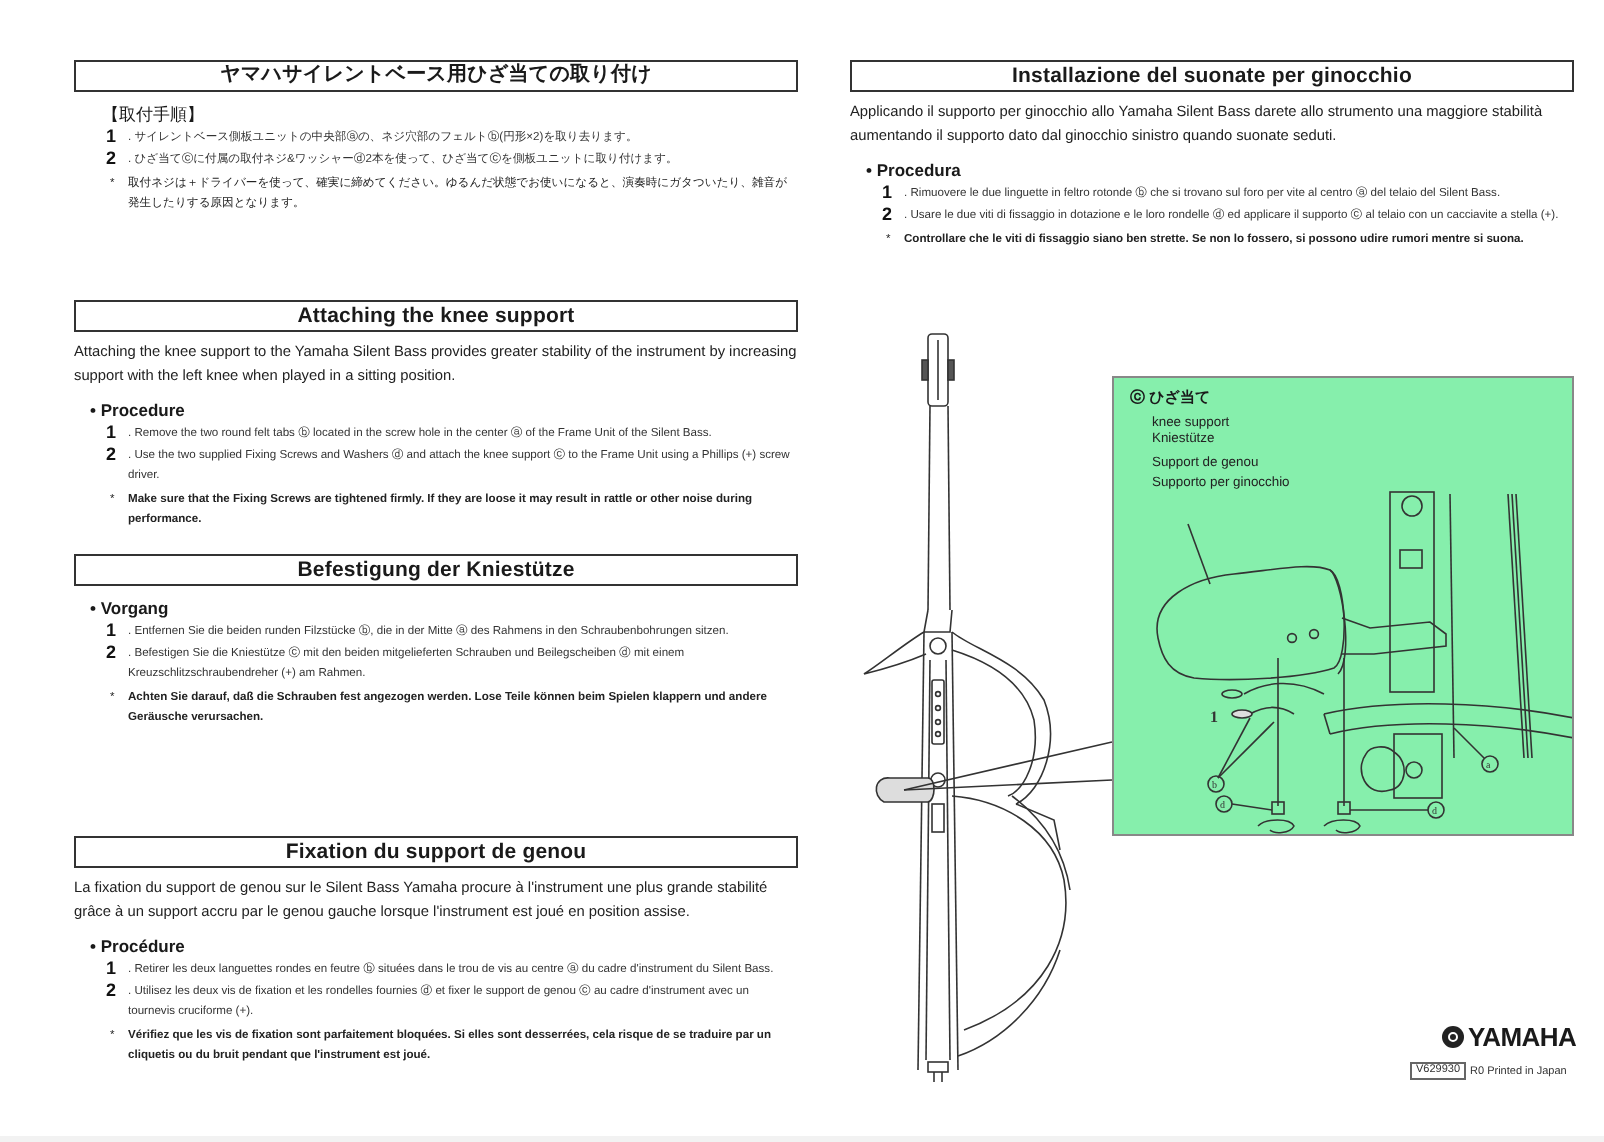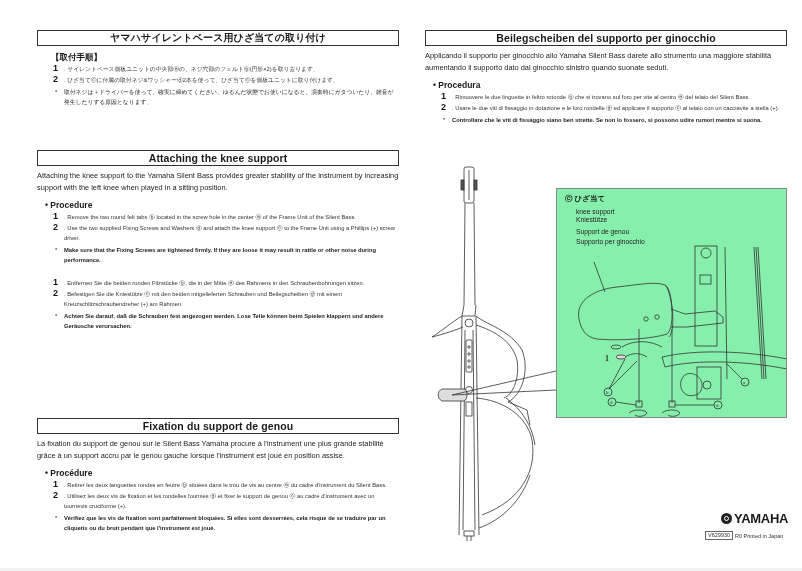--- a/index.html
+++ b/index.html
@@ -11,21 +11,21 @@
   .col { position:absolute; top:0; }
   .col-left { left:25px; width:362px; }
   .col-right { left:413px; width:362px; }
 
   .sec-title { border:1px solid #333; height:14px; line-height:14px; text-align:center;
                font-weight:bold; font-size:10.5px; letter-spacing:0.1px; box-sizing:content-box; }
   .sec-title.jp { font-size:10px; }
   .intro { font-size:7.4px; line-height:12px; margin-top:4px; color:#222; }
   .intro.jp { font-size:7.2px; line-height:13px; }
   .proc-title { font-weight:bold; font-size:8.5px; margin:6px 0 0 8px; line-height:11px; }
-  .proc-title.jp { font-weight:bold; font-size:8.5px; margin-left:14px; }
+  .proc-title.jp { font-weight:normal; font-size:8.5px; margin-left:14px; }
   .steps { margin:1px 0 0 16px; padding:0; list-style:none; }
   .step { font-size:5.8px; line-height:10px; position:relative; padding-left:11px; color:#333; }
   .step .num { position:absolute; left:0; top:-1px; font-weight:bold; font-size:9px; color:#111; }
   .step + .step { margin-top:1px; }
   .note { font-size:5.8px; line-height:10px; font-weight:bold; position:relative; padding-left:11px; margin-left:16px; margin-top:2px; color:#222; }
   .note.jp { font-weight:normal; }
   .note .ast { position:absolute; left:2px; top:0; font-weight:normal; }
 
   .section { position:absolute; left:0; width:362px; }
 
@@ -67,20 +67,22 @@
       <div class="intro">Attaching the knee support to the Yamaha Silent Bass provides greater stability of the instrument by increasing support with the left knee when played in a sitting position.</div>
       <div class="proc-title">• Procedure</div>
       <ul class="steps">
         <li class="step"><span class="num">1</span><span>. Remove the two round felt tabs ⓑ located in the screw hole in the center ⓐ of the Frame Unit of the Silent Bass.</span></li>
         <li class="step"><span class="num">2</span><span>. Use the two supplied Fixing Screws and Washers ⓓ and attach the knee support ⓒ to the Frame Unit using a Phillips (+) screw driver.</span></li>
       </ul>
       <div class="note"><span class="ast">*</span><span>Make sure that the Fixing Screws are tightened firmly. If they are loose it may result in rattle or other noise during performance.</span></div>
     </div>
 
     <div class="section" style="top:277px;">
+      <div class="sec-title">Befestigung der Kniestütze</div>
+      <div class="proc-title">• Vorgang</div>
       <ul class="steps">
         <li class="step"><span class="num">1</span><span>. Entfernen Sie die beiden runden Filzstücke ⓑ, die in der Mitte ⓐ des Rahmens in den Schraubenbohrungen sitzen.</span></li>
         <li class="step"><span class="num">2</span><span>. Befestigen Sie die Kniestütze ⓒ mit den beiden mitgelieferten Schrauben und Beilegscheiben ⓓ mit einem Kreuzschlitzschraubendreher (+) am Rahmen.</span></li>
       </ul>
       <div class="note"><span class="ast">*</span><span>Achten Sie darauf, daß die Schrauben fest angezogen werden. Lose Teile können beim Spielen klappern und andere Geräusche verursachen.</span></div>
     </div>
 
     <div class="section" style="top:418px;">
       <div class="sec-title">Fixation du support de genou</div>
       <div class="intro">La fixation du support de genou sur le Silent Bass Yamaha procure à l'instrument une plus grande stabilité grâce à un support accru par le genou gauche lorsque l'instrument est joué en position assise.</div>
@@ -88,21 +90,21 @@
       <ul class="steps">
         <li class="step"><span class="num">1</span><span>. Retirer les deux languettes rondes en feutre ⓑ situées dans le trou de vis au centre ⓐ du cadre d'instrument du Silent Bass.</span></li>
         <li class="step"><span class="num">2</span><span>. Utilisez les deux vis de fixation et les rondelles fournies ⓓ et fixer le support de genou ⓒ au cadre d'instrument avec un tournevis cruciforme (+).</span></li>
       </ul>
       <div class="note"><span class="ast">*</span><span>Vérifiez que les vis de fixation sont parfaitement bloquées. Si elles sont desserrées, cela risque de se traduire par un cliquetis ou du bruit pendant que l'instrument est joué.</span></div>
     </div>
   </div>
 
   <div class="col col-right">
     <div class="section" style="top:30px;">
-      <div class="sec-title">Beilegscheiben del supporto per ginocchio</div>
+      <div class="sec-title">Installazione del suonate per ginocchio</div>
       <div class="intro">Applicando il supporto per ginocchio allo Yamaha Silent Bass darete allo strumento una maggiore stabilità aumentando il supporto dato dal ginocchio sinistro quando suonate seduti.</div>
       <div class="proc-title">• Procedura</div>
       <ul class="steps">
         <li class="step"><span class="num">1</span><span>. Rimuovere le due linguette in feltro rotonde ⓑ che si trovano sul foro per vite al centro ⓐ del telaio del Silent Bass.</span></li>
         <li class="step"><span class="num">2</span><span>. Usare le due viti di fissaggio in dotazione e le loro rondelle ⓓ ed applicare il supporto ⓒ al telaio con un cacciavite a stella (+).</span></li>
       </ul>
       <div class="note"><span class="ast">*</span><span>Controllare che le viti di fissaggio siano ben strette. Se non lo fossero, si possono udire rumori mentre si suona.</span></div>
     </div>
   </div>
 

